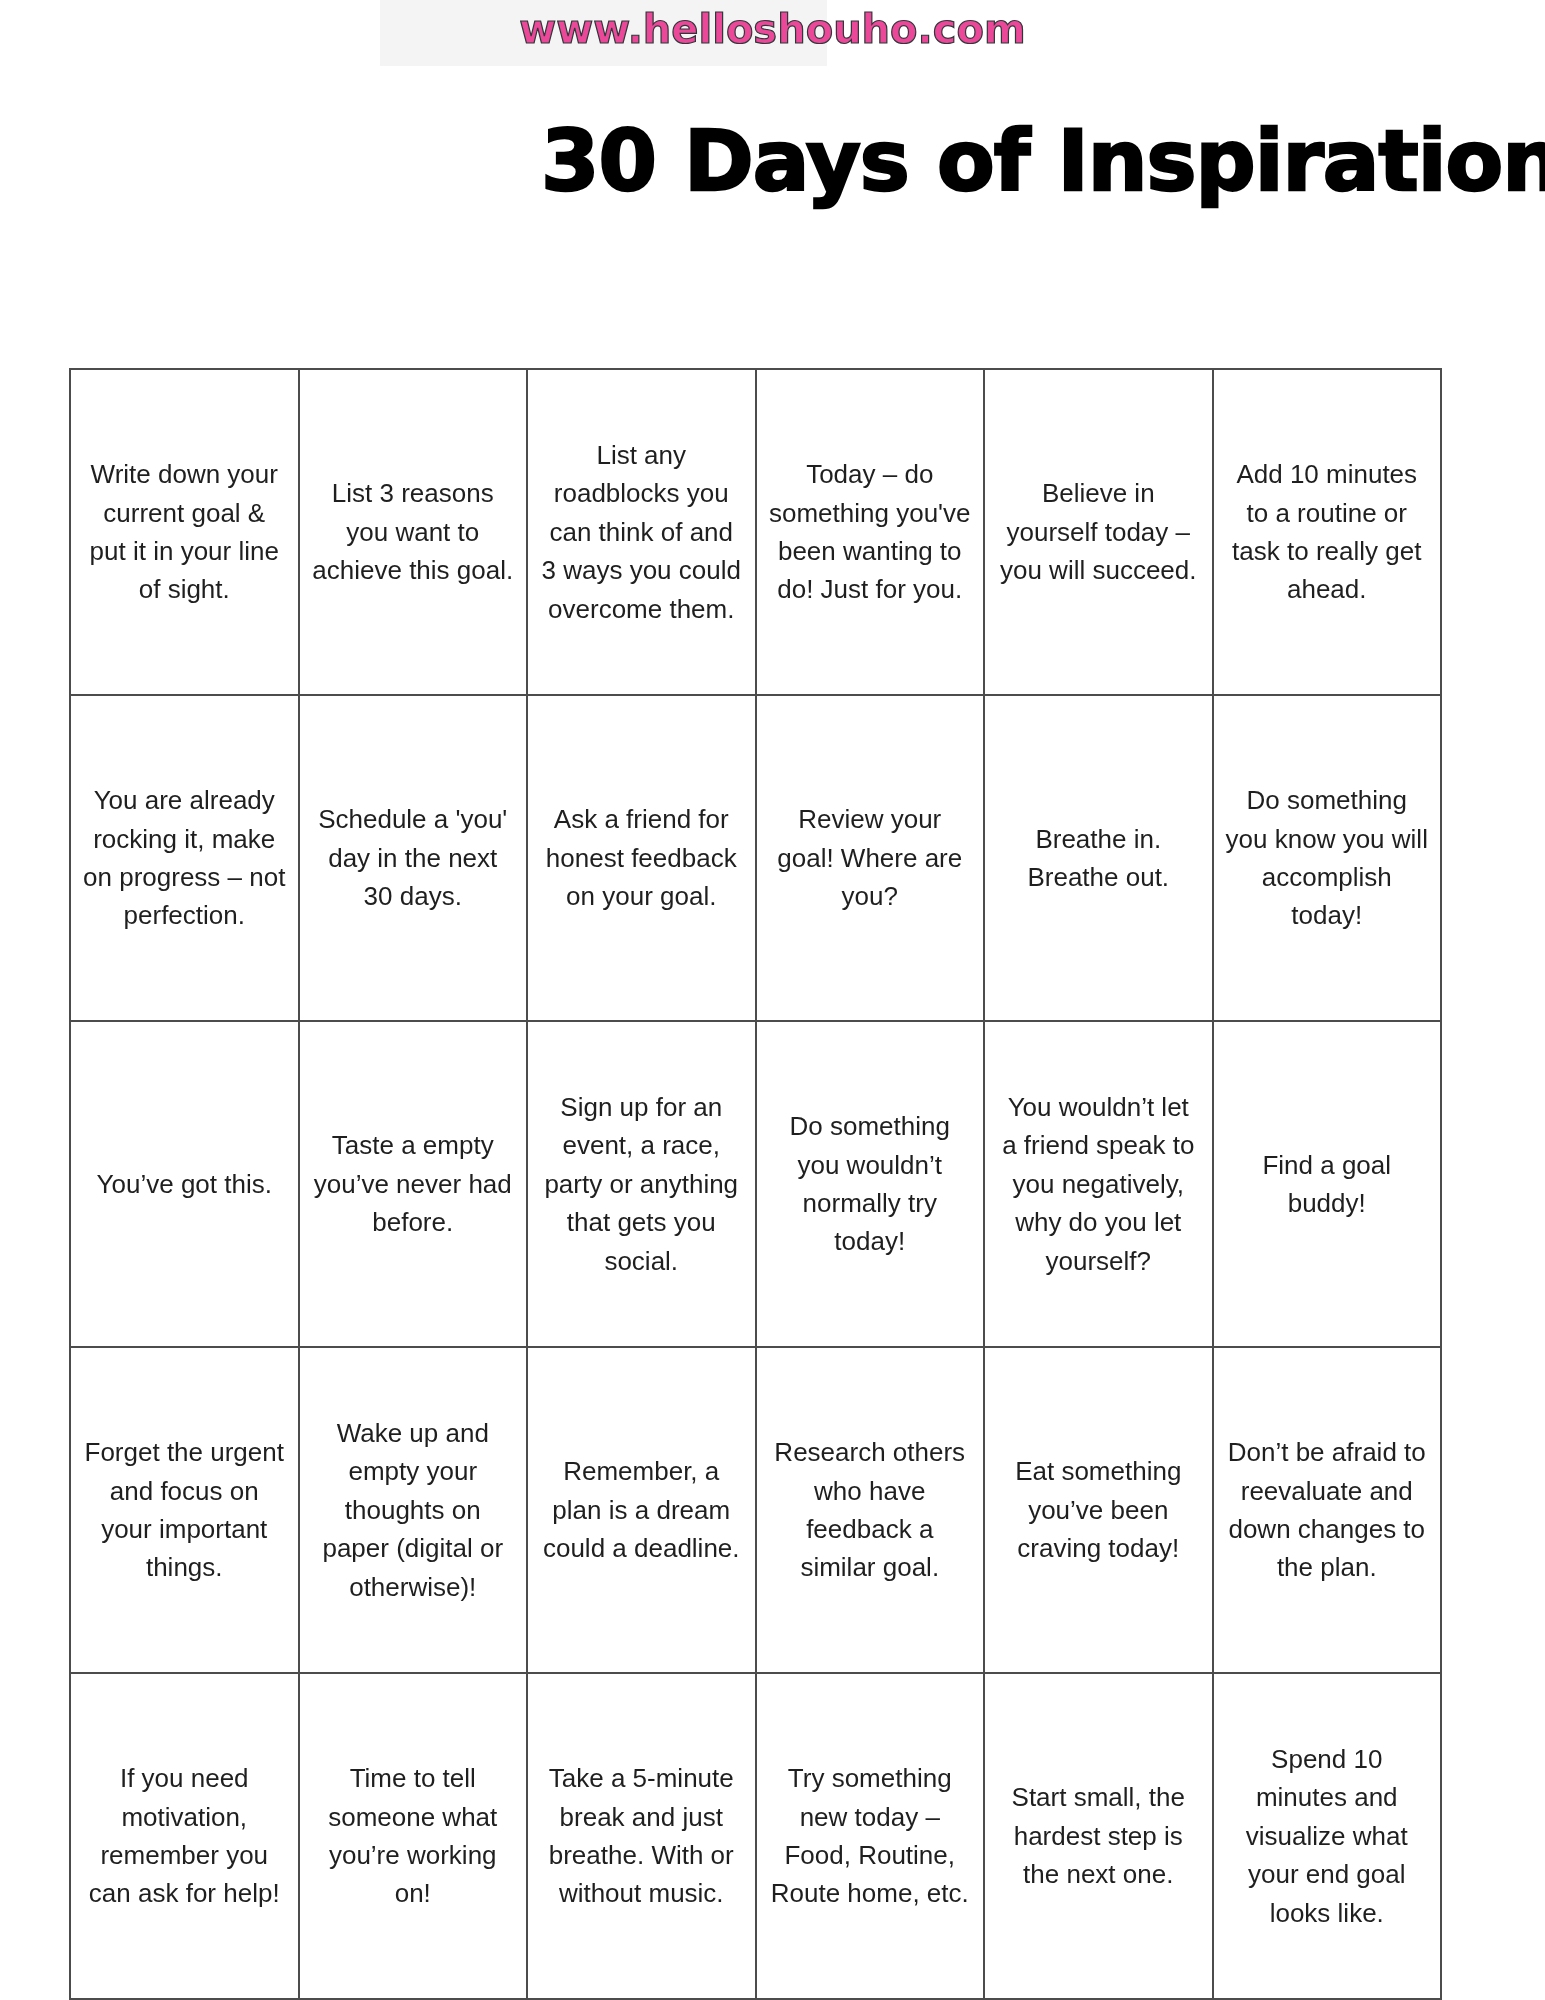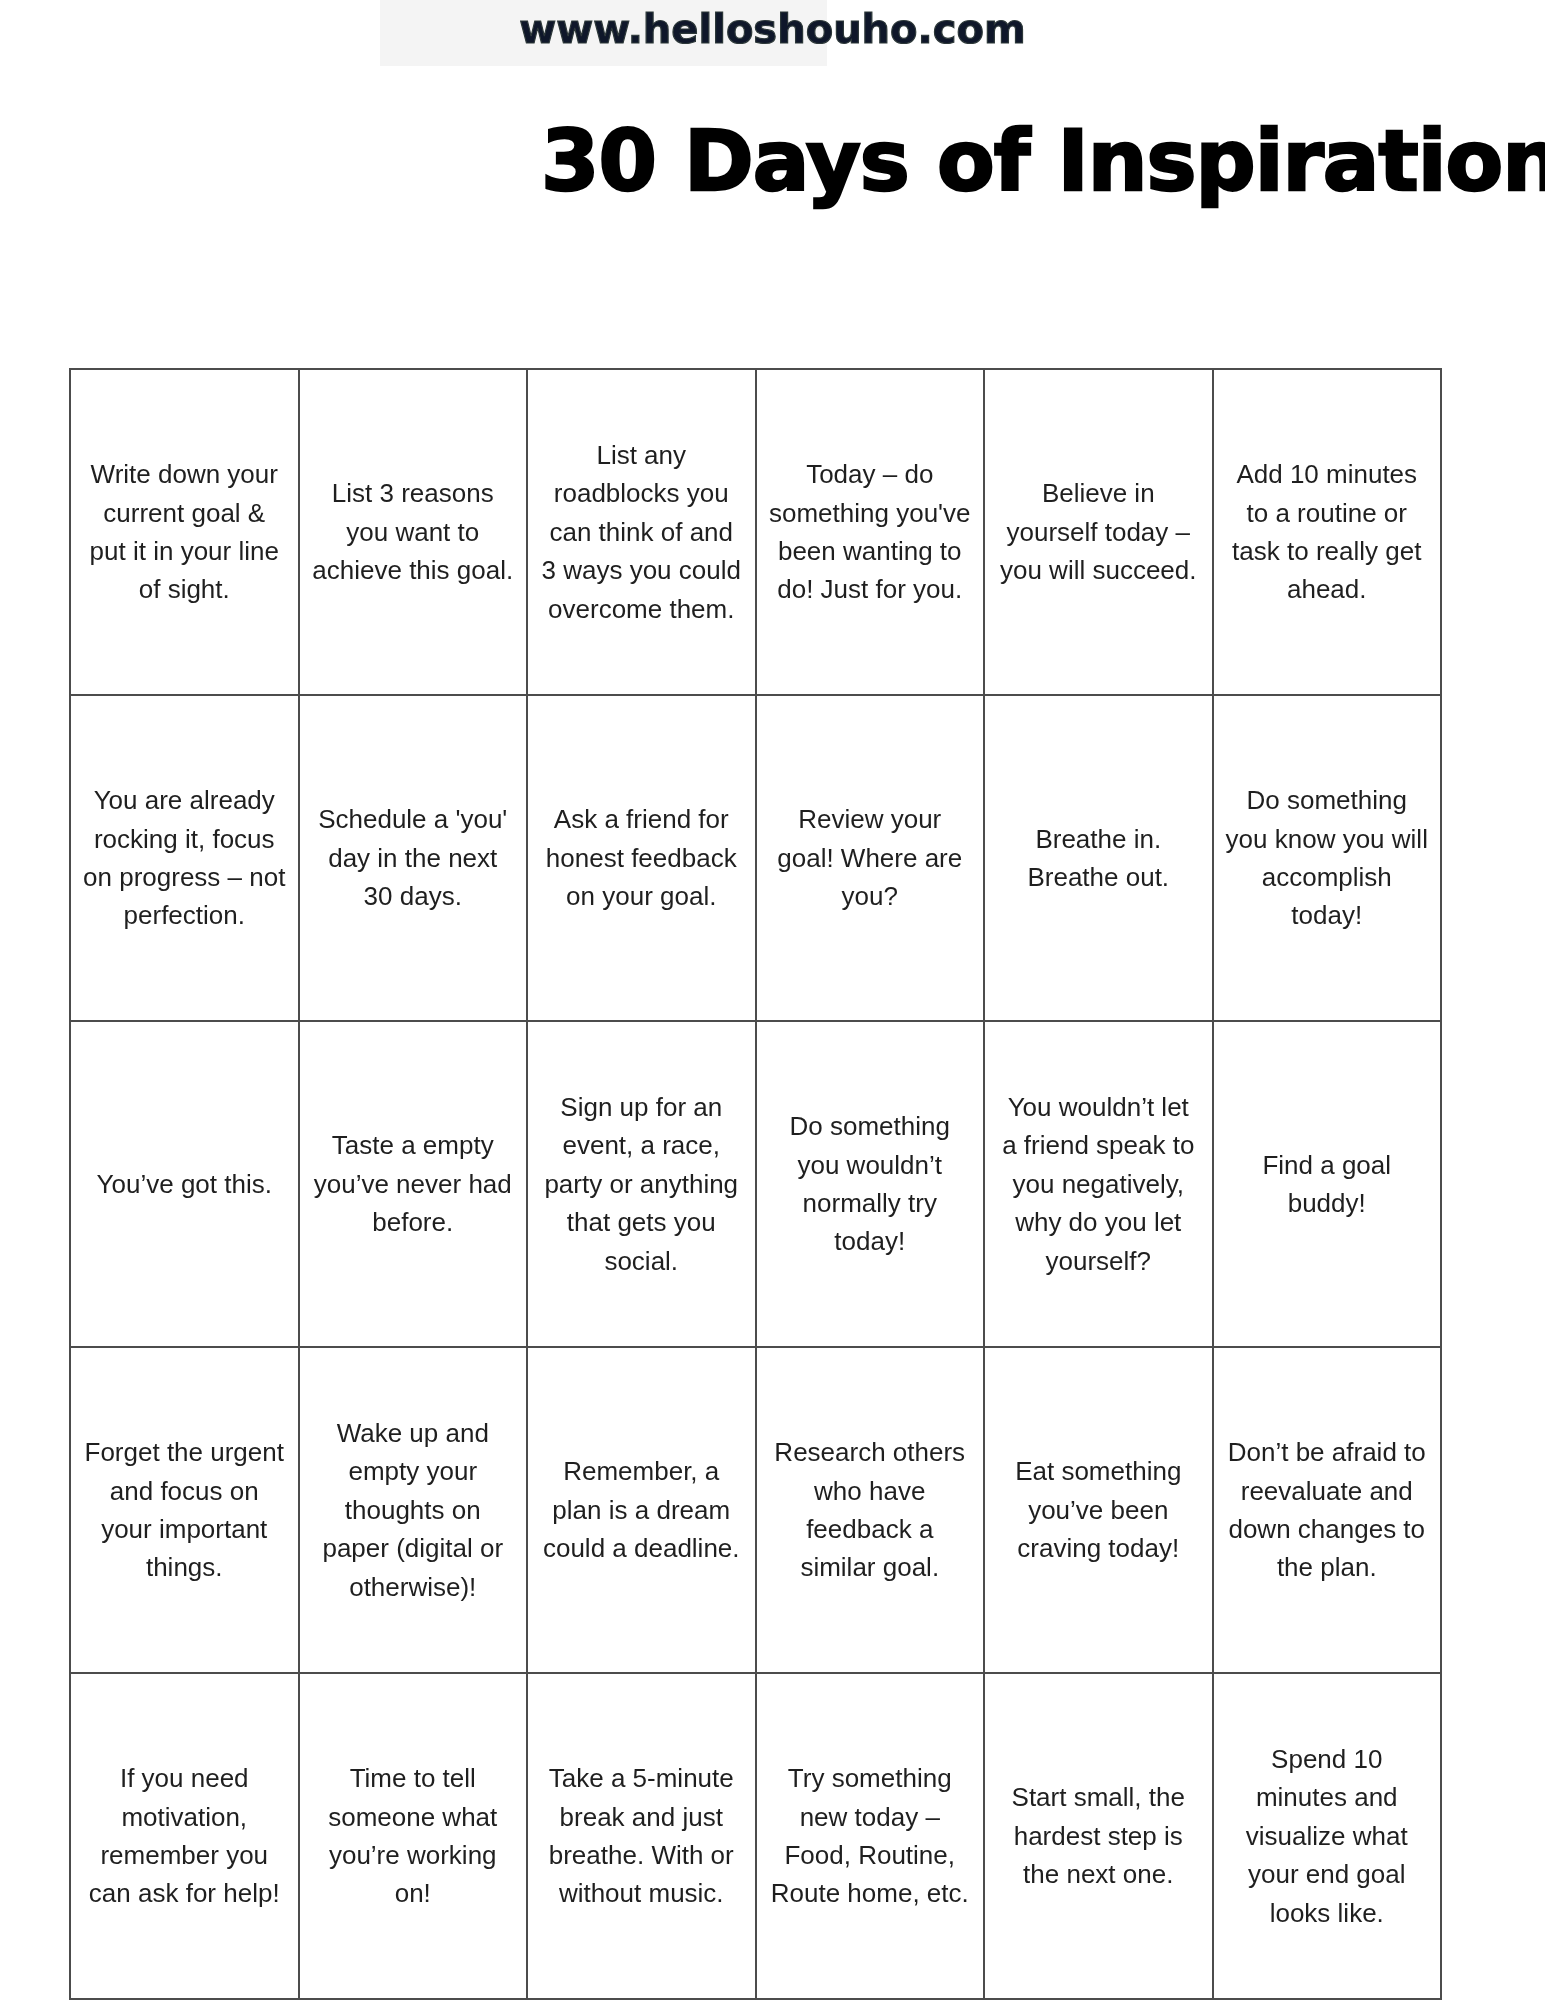--- a/index.html
+++ b/index.html
@@ -28,21 +28,21 @@
   .site-url {
     position: absolute;
     left: 0;
     top: 6px;
     width: 100%;
     text-align: center;
     font-family: "DejaVu Sans", sans-serif;
     font-weight: 700;
     font-size: 40px;
     letter-spacing: 0px;
-    color: #0f172a;
+    color: #ec4899;
     -webkit-text-stroke: 1.2px #2d3839;
   }
   .title {
     position: absolute;
     left: 0;
     top: 96px;
     width: 100%;
     margin: 16px;
     text-align: right;
     font-family: "DejaVu Sans", sans-serif;
@@ -88,21 +88,21 @@
     <tbody>
       <tr>
         <td>Write down your current goal &amp; put it in your line of sight.</td>
         <td>List 3 reasons you want to achieve this goal.</td>
         <td>List any roadblocks you can think of and 3 ways you could overcome them.</td>
         <td>Today – do something you've been wanting to do! Just for you.</td>
         <td>Believe in yourself today – you will succeed.</td>
         <td>Add 10 minutes to a routine or task to really get ahead.</td>
       </tr>
       <tr>
-        <td>You are already rocking it, focus on progress – not perfection.</td>
+        <td>You are already rocking it, make on progress – not perfection.</td>
         <td>Schedule a 'you' day in the next 30 days.</td>
         <td>Ask a friend for honest feedback on your goal.</td>
         <td>Review your goal! Where are you?</td>
         <td>Breathe in. Breathe out.</td>
         <td>Do something you know you will accomplish today!</td>
       </tr>
       <tr>
         <td>You’ve got this.</td>
         <td>Taste a empty you’ve never had before.</td>
         <td>Sign up for an event, a race, party or anything that gets you social.</td>

